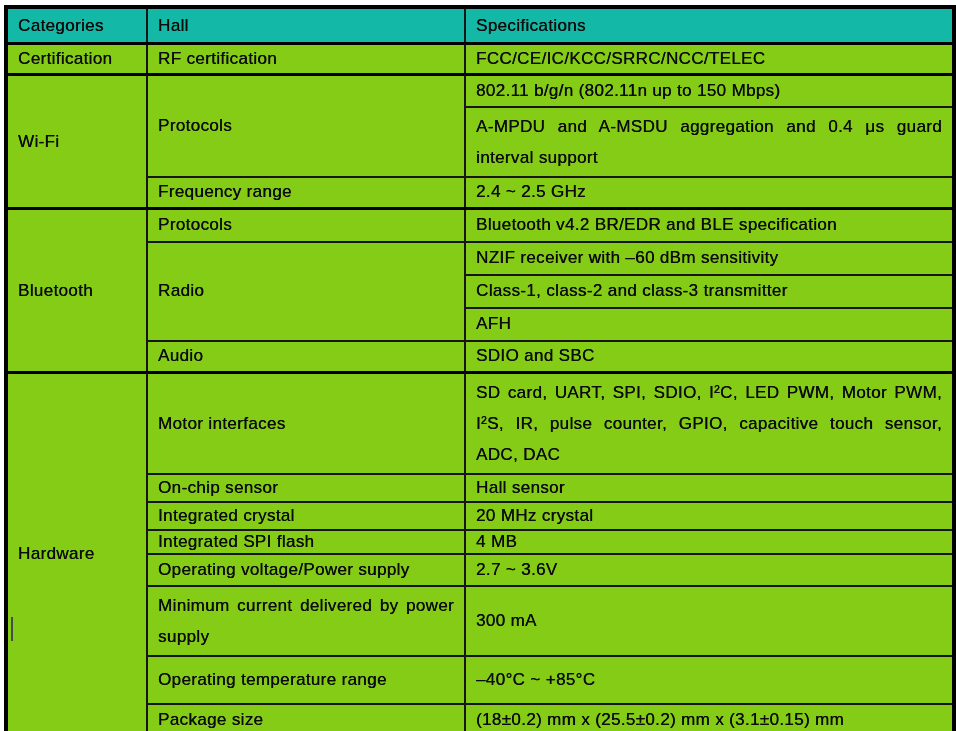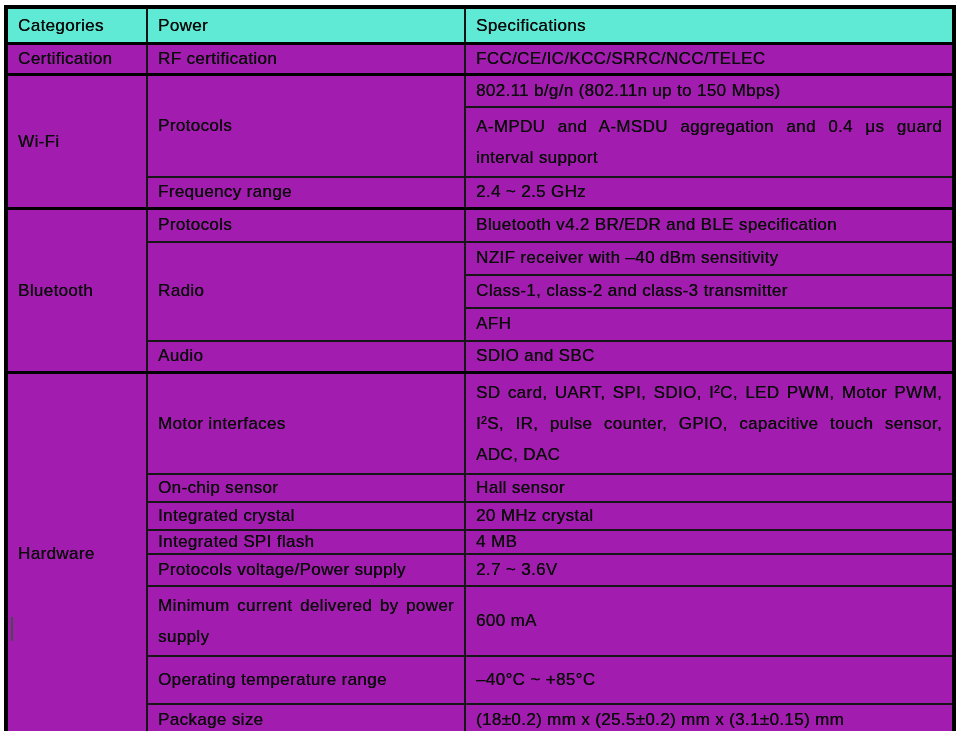--- a/index.html
+++ b/index.html
@@ -26,27 +26,27 @@
   th, td {
     border:2px solid #161616;
     padding:0 10px;
     vertical-align:middle;
     font-size:17px;
     letter-spacing:0.35px;
     text-shadow:0.3px 0 0 currentColor; 
     overflow:hidden;
   }
   th {
-    background:#5eead4;
+    background:#14b8a6;
     text-align:left;
     font-weight:400;
     height:33px;
     border-bottom:3px solid #000;
   }
-  td { background:#a21caf; }
+  td { background:#84cc16; }
   tr.section-start td { border-top:3px solid #000; }
 
   .nowrap { white-space:nowrap; }
   .wrap   { text-align:justify; line-height:31px; padding-top:3px; padding-bottom:3px;margin-left:31px; }
 
   
   .artifact {
     position:absolute; left:11px; top:617px;
     width:2px; height:24px;
     background:#4a4a4a;
@@ -60,21 +60,21 @@
   <table class="spec-table">
     <colgroup>
       <col class="c-cat">
         <col class="c-item">
         <col class="c-spec">
     </colgroup>
 
     <tbody>
         <tr>
       <th>Categories</th>
-      <th>Power</th>
+      <th>Hall</th>
       <th>Specifications</th>
     </tr>
 
     <tr class="section-start" style="height:31px">
       <td class="nowrap">Certification</td>
       <td class="nowrap">RF certification</td>
       <td class="nowrap">FCC/CE/IC/KCC/SRRC/NCC/TELEC</td>
     </tr>
 
     <tr class="section-start" style="height:32px">
@@ -90,21 +90,21 @@
       <td class="nowrap">2.4 ~ 2.5 GHz</td>
     </tr>
 
     <tr class="section-start" style="height:33px">
       <td rowspan="5" class="nowrap">Bluetooth</td>
       <td class="nowrap">Protocols</td>
       <td class="nowrap">Bluetooth v4.2 BR/EDR and BLE specification</td>
     </tr>
     <tr style="height:33px">
       <td rowspan="3" class="nowrap">Radio</td>
-      <td class="nowrap">NZIF receiver with –40 dBm sensitivity</td>
+      <td class="nowrap">NZIF receiver with –60 dBm sensitivity</td>
     </tr>
     <tr style="height:33px">
       <td class="nowrap">Class-1, class-2 and class-3 transmitter</td>
     </tr>
     <tr style="height:33px">
       <td class="nowrap">AFH</td>
     </tr>
     <tr style="height:32px">
       <td class="nowrap">Audio</td>
       <td class="nowrap">SDIO and SBC</td>
@@ -121,26 +121,26 @@
     </tr>
     <tr style="height:28px">
       <td class="nowrap">Integrated crystal</td>
       <td class="nowrap">20 MHz crystal</td>
     </tr>
     <tr style="height:24px">
       <td class="nowrap">Integrated SPI flash</td>
       <td class="nowrap">4 MB</td>
     </tr>
     <tr style="height:32px">
-      <td class="nowrap">Protocols voltage/Power supply</td>
+      <td class="nowrap">Operating voltage/Power supply</td>
       <td class="nowrap">2.7 ~ 3.6V</td>
     </tr>
     <tr style="height:64px">
       <td class="wrap">Minimum current delivered by power supply</td>
-      <td class="nowrap">600 mA</td>
+      <td class="nowrap">300 mA</td>
     </tr>
     <tr style="height:48px">
       <td class="nowrap">Operating temperature range</td>
       <td class="nowrap">–40°C ~ +85°C</td>
     </tr>
     <tr style="height:32px">
       <td class="nowrap">Package size</td>
       <td class="nowrap">(18±0.2) mm x (25.5±0.2) mm x (3.1±0.15) mm</td>
     </tr>
   </tbody>

